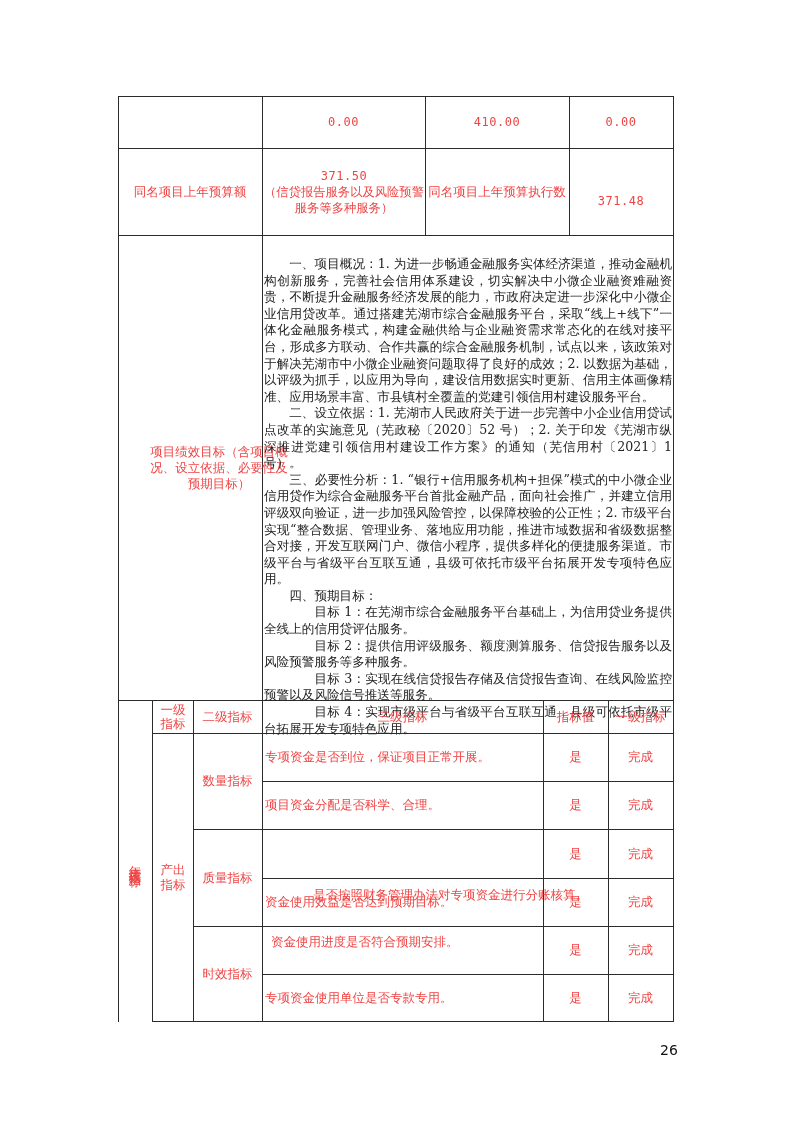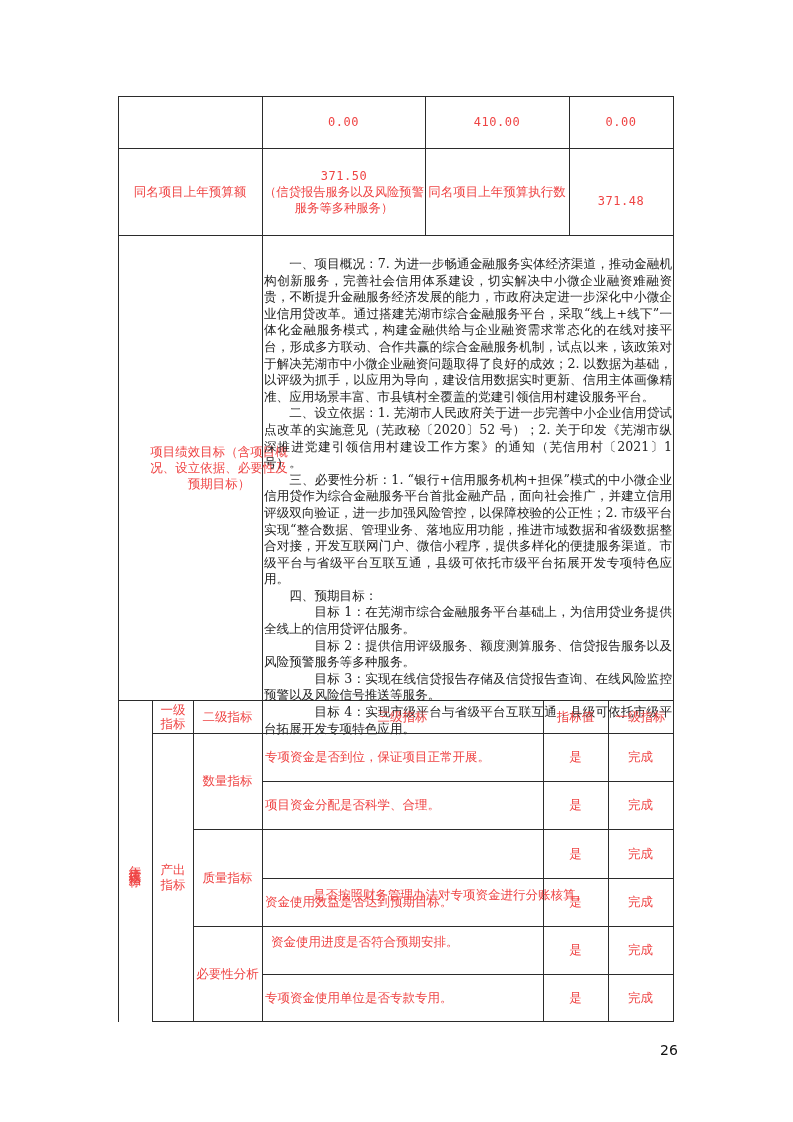--- a/index.html
+++ b/index.html
@@ -54,21 +54,21 @@
   <div class="cell" style="left:118px; top:148px; width:144px; height:87px;">同名项目上年预算额</div>
   <div class="cell" style="left:264px; top:148px; width:160px; height:87px; flex-direction:column;">
     <span class="num">371.50</span>
     <span style="font-size:12.3px;">（信贷报告服务以及风险预警服务等多种服务）</span>
   </div>
   <div class="cell" style="left:425px; top:148px; width:144px; height:87px;">同名项目上年预算执行数</div>
   <div class="cell num" style="left:569px; top:141px; width:104px; height:87px;margin-top:16px;">371.48</div>
 
   <div class="cell" style="left:122px; top:235px; width:138px; height:465px;margin-left:28px;">项目绩效目标（含项目概况、设立依据、必要性及预期目标）</div>
   <div class="txt-block" id="goals-text">
-      <p class="ind1">一、项目概况：7. 为进一步畅通金融服务实体经济渠道，推动金融机构创新服务，完善社会信用体系建设，切实解决中小微企业融资难融资贵，不断提升金融服务经济发展的能力，市政府决定进一步深化中小微企业信用贷改革。通过搭建芜湖市综合金融服务平台，采取“线上+线下”一体化金融服务模式，构建金融供给与企业融资需求常态化的在线对接平台，形成多方联动、合作共赢的综合金融服务机制，试点以来，该政策对于解决芜湖市中小微企业融资问题取得了良好的成效；2. 以数据为基础，以评级为抓手，以应用为导向，建设信用数据实时更新、信用主体画像精准、应用场景丰富、市县镇村全覆盖的党建引领信用村建设服务平台。</p>
+      <p class="ind1">一、项目概况：1. 为进一步畅通金融服务实体经济渠道，推动金融机构创新服务，完善社会信用体系建设，切实解决中小微企业融资难融资贵，不断提升金融服务经济发展的能力，市政府决定进一步深化中小微企业信用贷改革。通过搭建芜湖市综合金融服务平台，采取“线上+线下”一体化金融服务模式，构建金融供给与企业融资需求常态化的在线对接平台，形成多方联动、合作共赢的综合金融服务机制，试点以来，该政策对于解决芜湖市中小微企业融资问题取得了良好的成效；2. 以数据为基础，以评级为抓手，以应用为导向，建设信用数据实时更新、信用主体画像精准、应用场景丰富、市县镇村全覆盖的党建引领信用村建设服务平台。</p>
       <p class="ind1">二、设立依据：1. 芜湖市人民政府关于进一步完善中小企业信用贷试点改革的实施意见（芜政秘〔2020〕52 号）；2. 关于印发《芜湖市纵深推进党建引领信用村建设工作方案》的通知（芜信用村〔2021〕1 号）。</p>
       <p class="ind1">三、必要性分析：1. “银行+信用服务机构+担保”模式的中小微企业信用贷作为综合金融服务平台首批金融产品，面向社会推广，并建立信用评级双向验证，进一步加强风险管控，以保障校验的公正性；2. 市级平台实现“整合数据、管理业务、落地应用功能，推进市域数据和省级数据整合对接，开发互联网门户、微信小程序，提供多样化的便捷服务渠道。市级平台与省级平台互联互通，县级可依托市级平台拓展开发专项特色应用。</p>
       <p class="ind1">四、预期目标：</p>
       <p class="ind2">目标 1：在芜湖市综合金融服务平台基础上，为信用贷业务提供全线上的信用贷评估服务。</p>
       <p class="ind2">目标 2：提供信用评级服务、额度测算服务、信贷报告服务以及风险预警服务等多种服务。</p>
       <p class="ind2">目标 3：实现在线信贷报告存储及信贷报告查询、在线风险监控预警以及风险信号推送等服务。</p>
       <p class="ind2">目标 4：实现市级平台与省级平台互联互通，县级可依托市级平台拓展开发专项特色应用。</p>
     </div>
 
   <div class="hl" style="left:152px; top:733px; width:522px;"></div>
@@ -93,21 +93,21 @@
   <div class="cell" style="left:155px; top:700px; width:36px; height:33px; line-height:14px;">一级指标</div>
   <div class="cell" style="left:193px; top:700px; width:69px; height:33px;">二级指标</div>
   <div class="cell" style="left:262px; top:700px; width:281px; height:33px;">三级指标</div>
   <div class="cell" style="left:543px; top:700px; width:65px; height:33px;">指标值</div>
   <div class="cell" style="left:608px; top:700px; width:65px; height:33px;">一级指标</div>
 
   <div class="cell" style="left:157px; top:733px; width:32px; height:288px; line-height:15px;">产出指标</div>
 
   <div class="cell" style="left:193px; top:829px; width:69px; height:97px;">质量指标</div>
   <div class="cell" style="left:193px; top:733px; width:69px; height:96px;">数量指标</div>
-  <div class="cell" style="left:193px; top:926px; width:69px; height:95px;">必要性分析</div>
+  <div class="cell" style="left:193px; top:926px; width:69px; height:95px;">时效指标</div>
 
   <div class="cell left-text" style="left:263px; top:733px; width:280px; height:48px;">专项资金是否到位，保证项目正常开展。</div>
   <div class="cell" style="left:543px; top:733px; width:65px; height:48px;">是</div>
   <div class="cell" style="left:608px; top:733px; width:65px; height:48px;">完成</div>
 
   <div class="cell left-text" style="left:263px; top:781px; width:280px; height:48px;">项目资金分配是否科学、合理。</div>
   <div class="cell" style="left:543px; top:781px; width:65px; height:48px;">是</div>
   <div class="cell" style="left:608px; top:781px; width:65px; height:48px;">完成</div>
 
   <div class="cell left-text" style="left:263px; top:870px; width:280px; height:49px;margin-left:48px;">是否按照财务管理办法对专项资金进行分账核算。</div>

